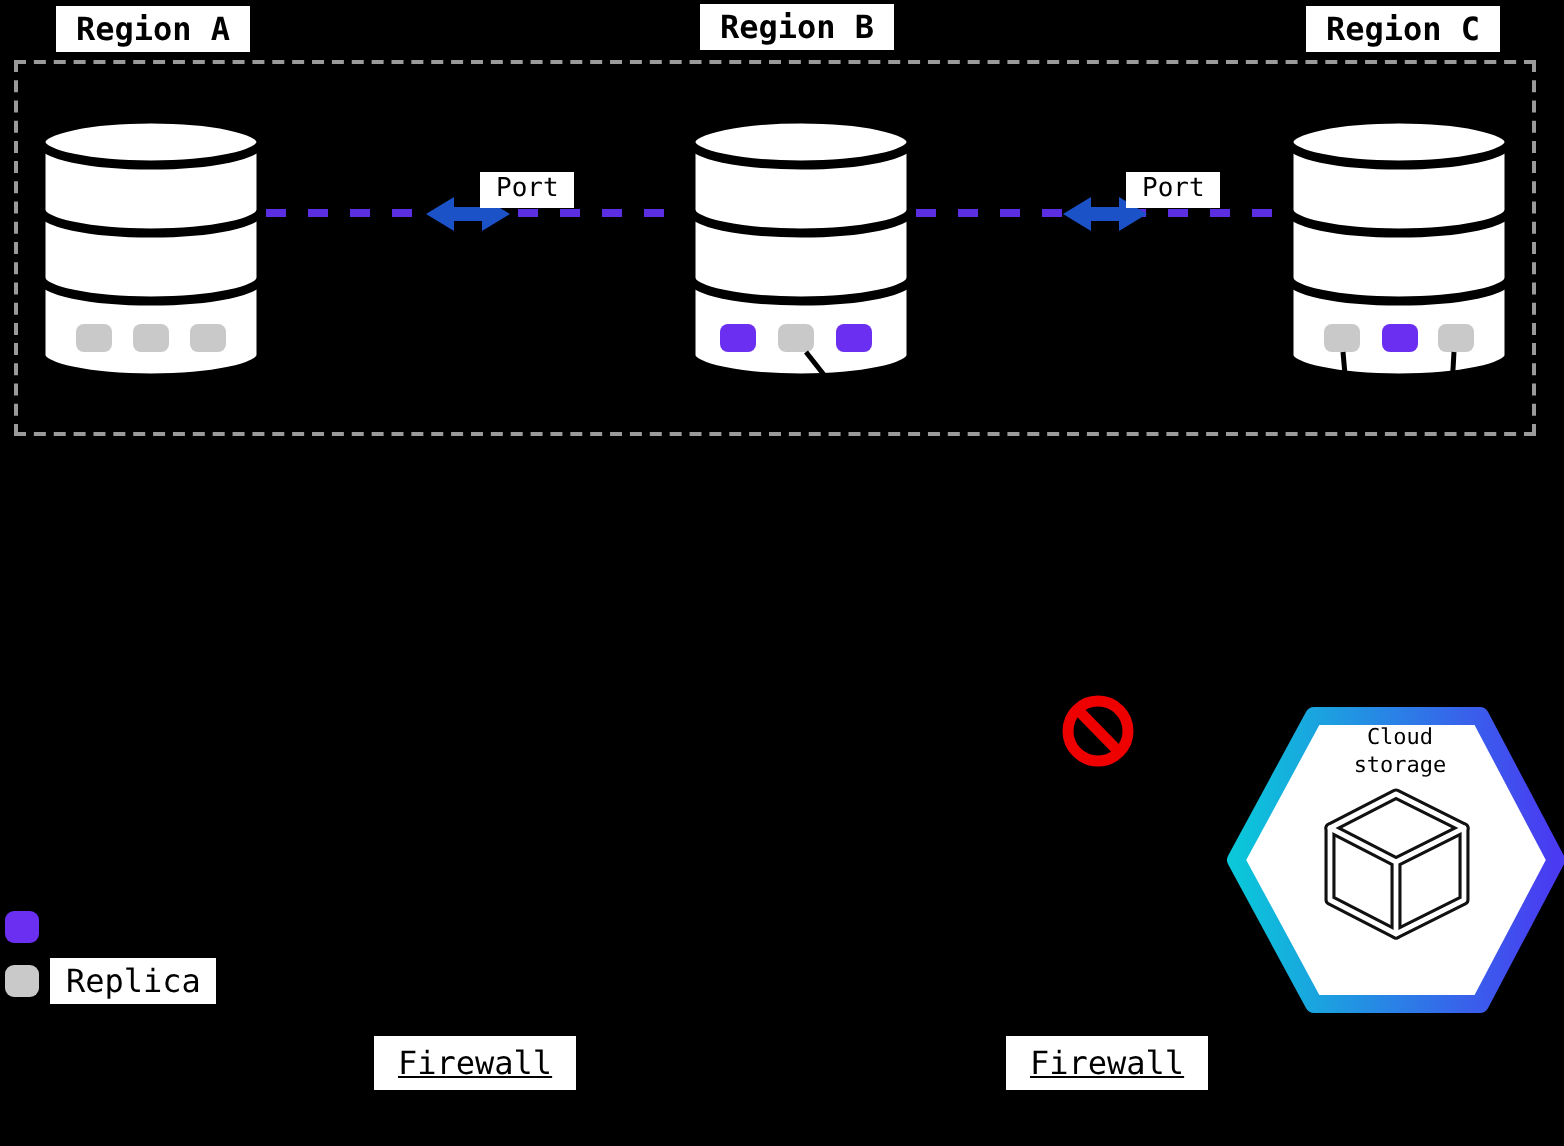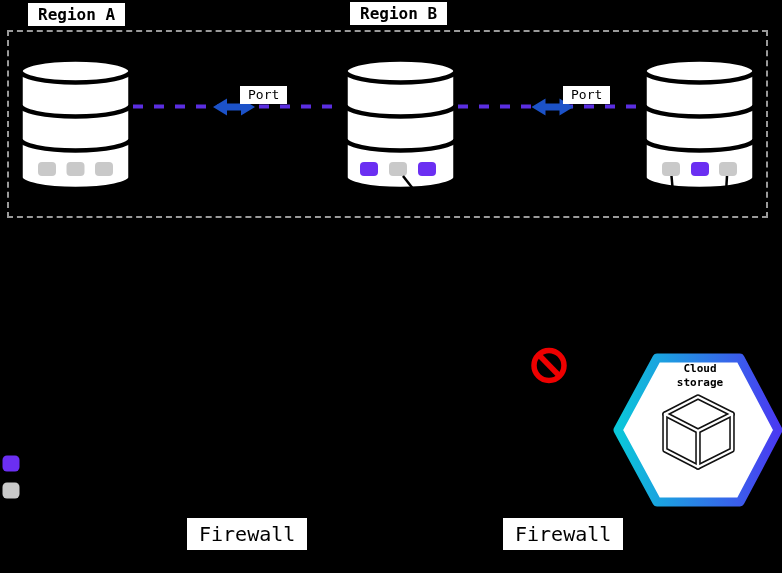--- a/index.html
+++ b/index.html
@@ -8,43 +8,44 @@
     font-family:"DejaVu Sans Mono","Liberation Mono",monospace;
     overflow:hidden;
   }
   .label-box{
     position:absolute;background:#fff;color:#000;white-space:nowrap;
     font-family:"DejaVu Sans Mono","Liberation Mono",monospace;
     z-index:6;
   }
   .region-label{font-size:16px;font-weight:bold;padding:2px 10px;line-height:1.2;}
   .port-label{font-size:13px;padding:1px 8px;line-height:1.25;}
-  .firewall-label{font-size:20px;padding:4px 12px;line-height:1.2;}
+  .firewall-label{font-size:16px;padding:4px 12px;line-height:1.2;text-decoration:underline;}
   .legend-label{font-size:16px;padding:2px 8px;line-height:1.2;}
   #region-boundary{
     position:absolute;left:7px;top:30px;width:757px;height:184px;
     border:2px dashed #9a9a9a;z-index:1;
   }
   #overlay-svg{position:absolute;left:0;top:0;z-index:2;}
   .db-svg{position:absolute;z-index:3;}
   #cloud-text{
     position:absolute;left:670px;top:362px;width:60px;text-align:center;
-    font-size:11px;font-weight:bold;color:#000;line-height:1.3;z-index:5;
+    font-size:11px;font-weight:normal;color:#000;line-height:1.3;z-index:5;
   }
   .legend-swatch{position:absolute;z-index:6;}
 </style>
 </head>
 <body>
 
 <div id="canvas">
 
   <div id="region-boundary"></div>
 
   <div class="label-box region-label" style="left:28px;top:3px;">Region A</div>
   <div class="label-box region-label" style="left:350px;top:2px;">Region B</div>
+  <div class="label-box region-label" style="left:653px;top:3px;">Region C</div>
 
   <svg id="overlay-svg" width="782" height="573">
     <defs>
       <linearGradient id="hexgrad" gradientUnits="userSpaceOnUse" x1="618" y1="430" x2="778" y2="430">
         <stop offset="0" stop-color="#0AC7D9"></stop>
         <stop offset="1" stop-color="#4A3AF2"></stop>
       </linearGradient>
     </defs>
 
     <line x1="133" y1="106.5" x2="343" y2="106.5" stroke="#5B2EE1" stroke-width="4" stroke-dasharray="10 11"></line>
@@ -108,17 +109,18 @@
   <div class="label-box port-label" style="left:240px;top:86px;">Port</div>
   <div class="label-box port-label" style="left:563px;top:86px;">Port</div>
 
   <svg class="legend-swatch" style="left:2px;top:455px;" width="18" height="17">
     <rect x="0.5" y="0.5" width="17" height="16" rx="4.5" fill="#6B2FF2"></rect>
   </svg>
 
   <svg class="legend-swatch" style="left:2px;top:482px;" width="18" height="17">
     <rect x="0.5" y="0.5" width="17" height="16" rx="4.5" fill="#C9C9C9"></rect>
   </svg>
+  <div class="label-box legend-label" style="left:25px;top:479px;">Replica</div>
 
   <div class="label-box firewall-label" style="left:187px;top:518px;">Firewall</div>
   <div class="label-box firewall-label" style="left:503px;top:518px;">Firewall</div>
 
 </div>
 
 </body></html>

